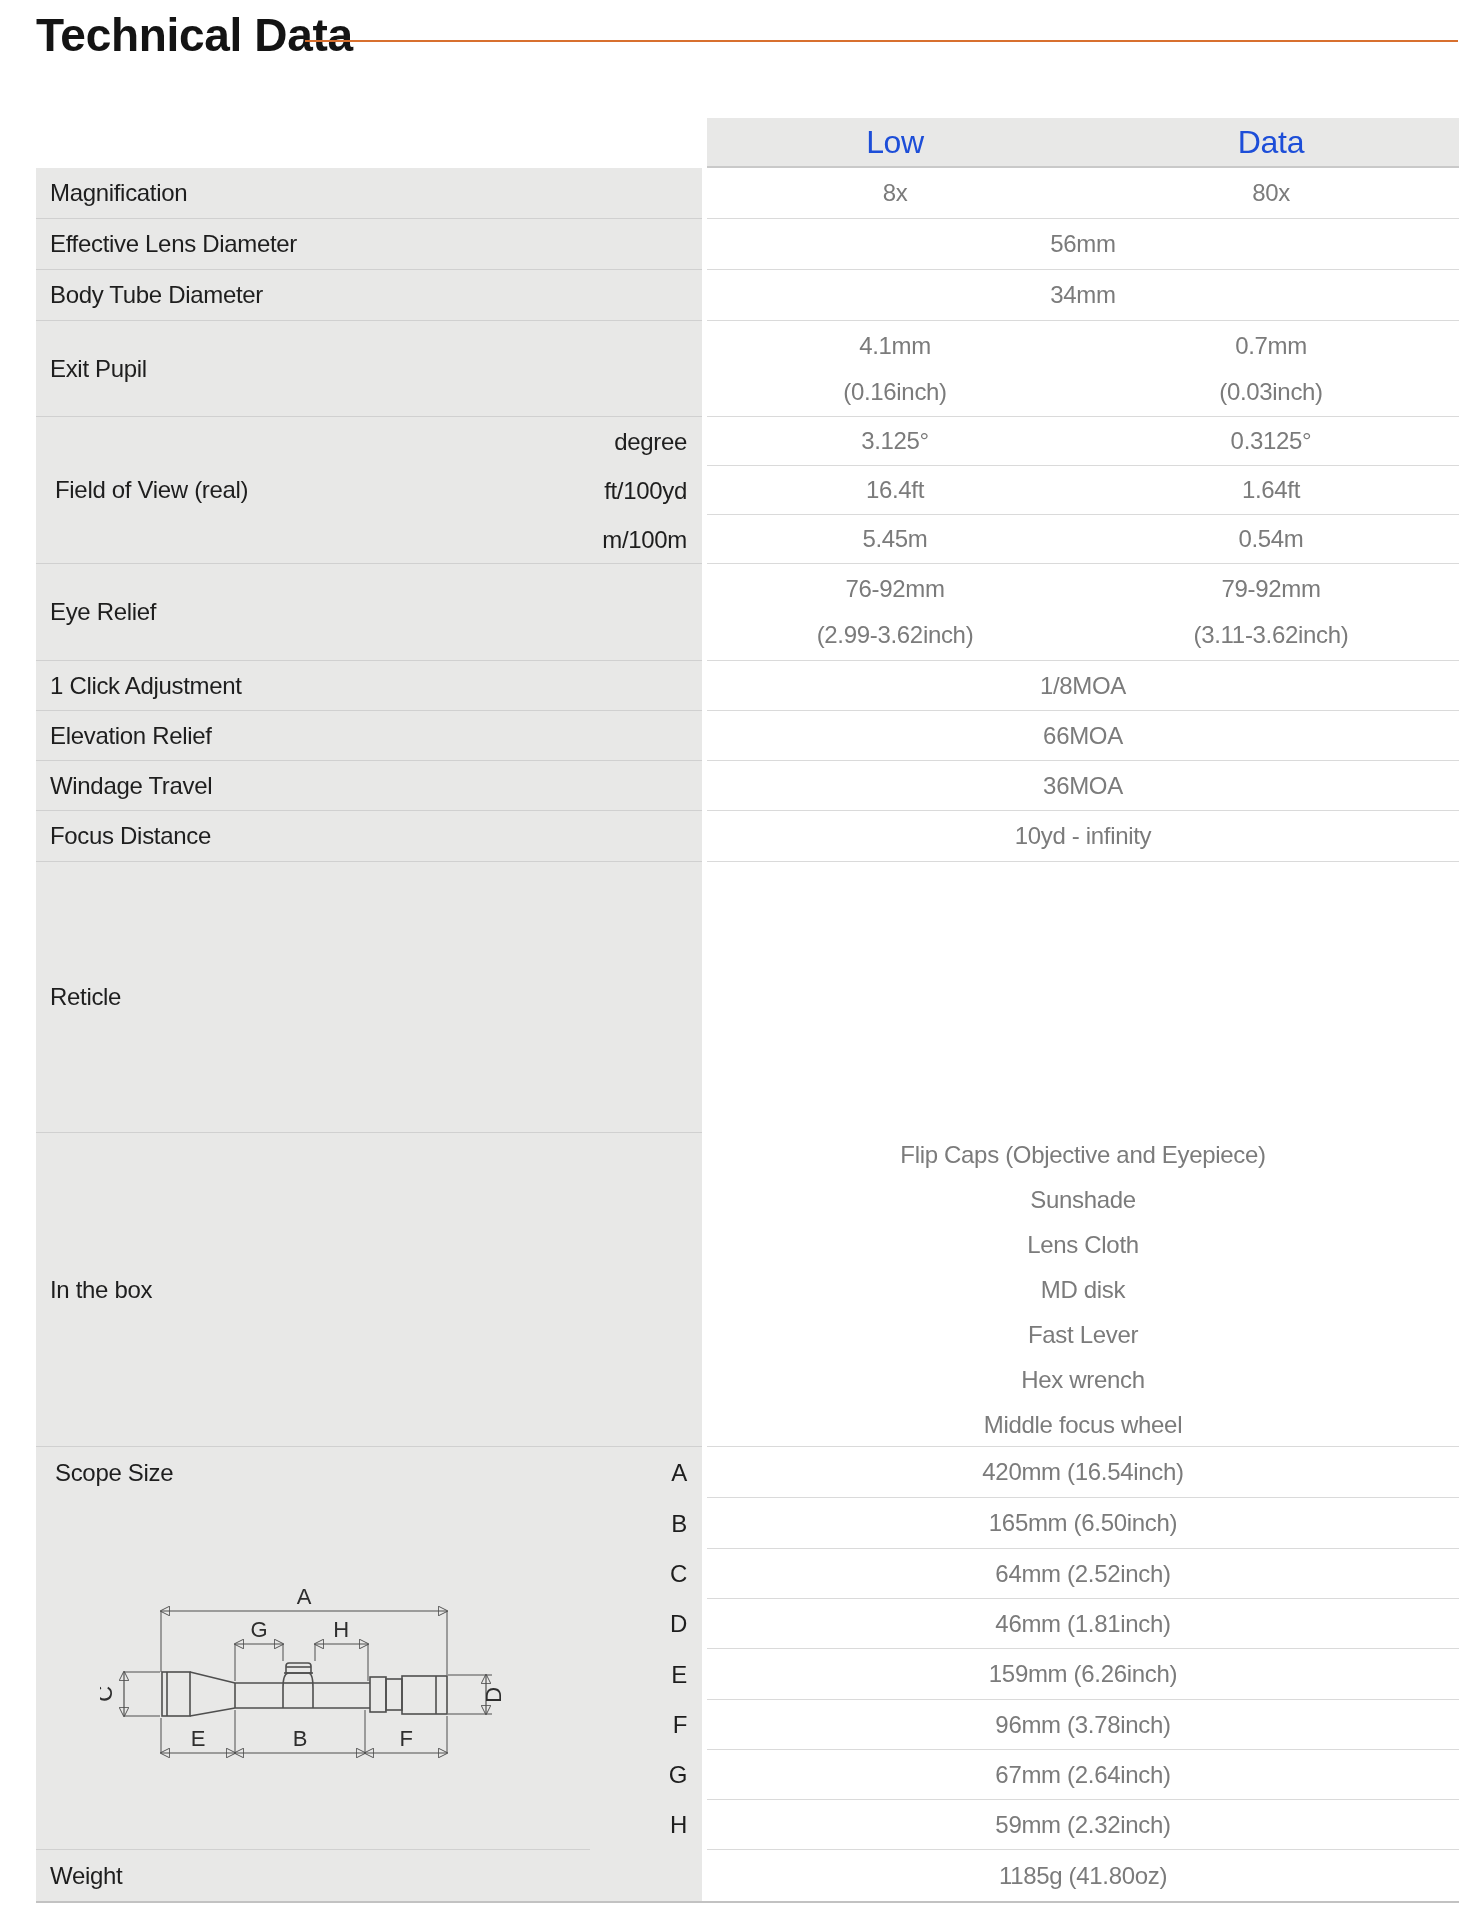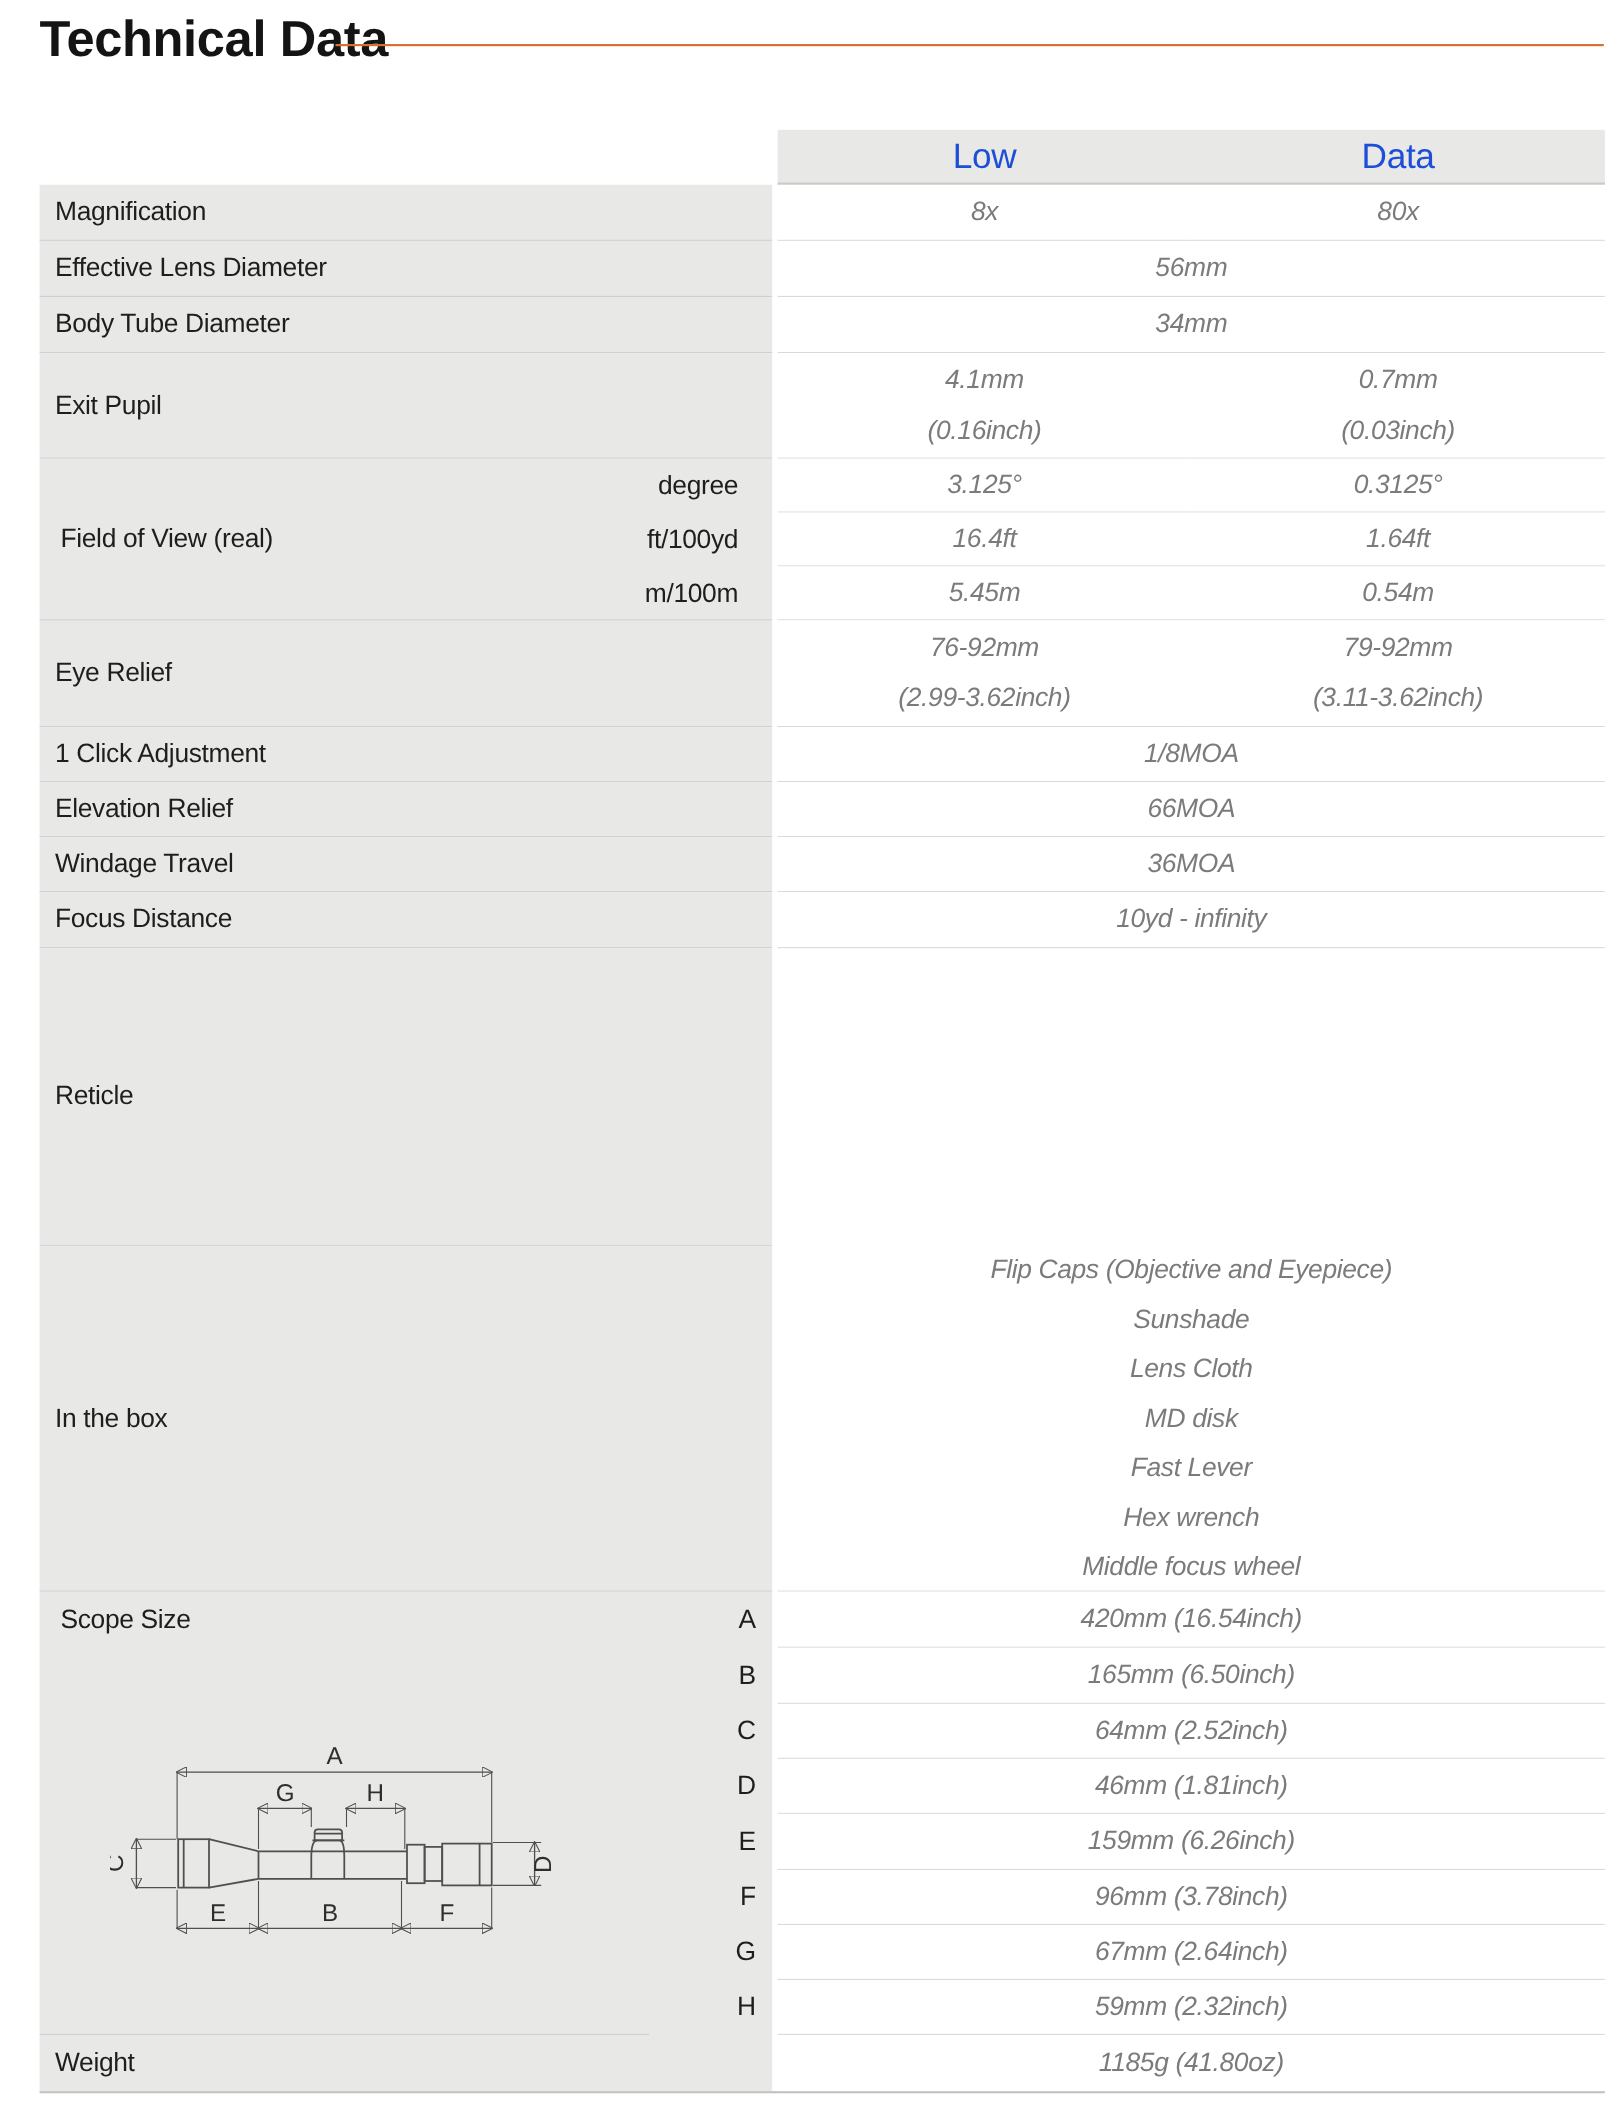--- a/index.html
+++ b/index.html
@@ -12,27 +12,27 @@
       grid-template-columns:666px 5px 376px 376px;
       grid-template-rows:50px 51px 51px 51px 96px 49px 49px 49px 97px 50px 50px 50px 51px 271px 314px 51px 51px 50px 50px 51px 50px 50px 50px 51px;
       border-bottom:2px solid #c2c2c2;}
   .hdr{background:#e8e8e7;display:flex;border-bottom:2px solid #c9c9c9;}
   .hdr > div{flex:1;display:flex;align-items:center;justify-content:center;
       color:#1d4ed8;font-size:32px;}
   .lbl{background:#e8e8e7;display:flex;align-items:center;padding-left:14px;
       color:#1e1e1e;font-size:24px;}
   .lb{border-bottom:1px solid #d0d0d0;}
   .cell{background:#fff;display:flex;flex-direction:column;align-items:center;justify-content:center;
-      color:#7b7b7b;font-size:24px;line-height:46px;text-align:center;font-style:italic;}
+      color:#7b7b7b;font-size:24px;line-height:46px;text-align:center;}
   .bb{border-bottom:1px solid #dadada;}
   .lines{line-height:44px;}
   .lines7{line-height:45px;align-items:center;}
   .fov{position:relative;padding-left:0;}
   .fov-label{position:absolute;left:19px;top:50%;transform:translateY(-50%);}
-  .fov-units{position:absolute;right:16px;top:0;width:100%;}
+  .fov-units{position:absolute;right:0;top:0;width:100%;}
   .unit{height:49px;display:flex;align-items:center;justify-content:flex-end;padding-right:15px;
       color:#1e1e1e;font-size:24px;}
   .scope-lbl{position:relative;padding-left:0;align-items:flex-start;}
   .scope-title{position:absolute;left:19px;top:0;height:51px;display:flex;align-items:center;}
   .scope-letters{position:absolute;right:0;top:0;width:60px;}
   .scope-letter{display:flex;align-items:center;justify-content:flex-end;padding-right:15px;
       color:#1e1e1e;font-size:24px;}
   .scope-lbl::after{content:"";position:absolute;left:0;bottom:0;width:554px;height:1px;background:#d0d0d0;}
   .diagram{position:absolute;left:64px;top:141px;}
   .diagram line,.diagram path,.diagram rect{stroke:#4f4f4f;fill:none;}

